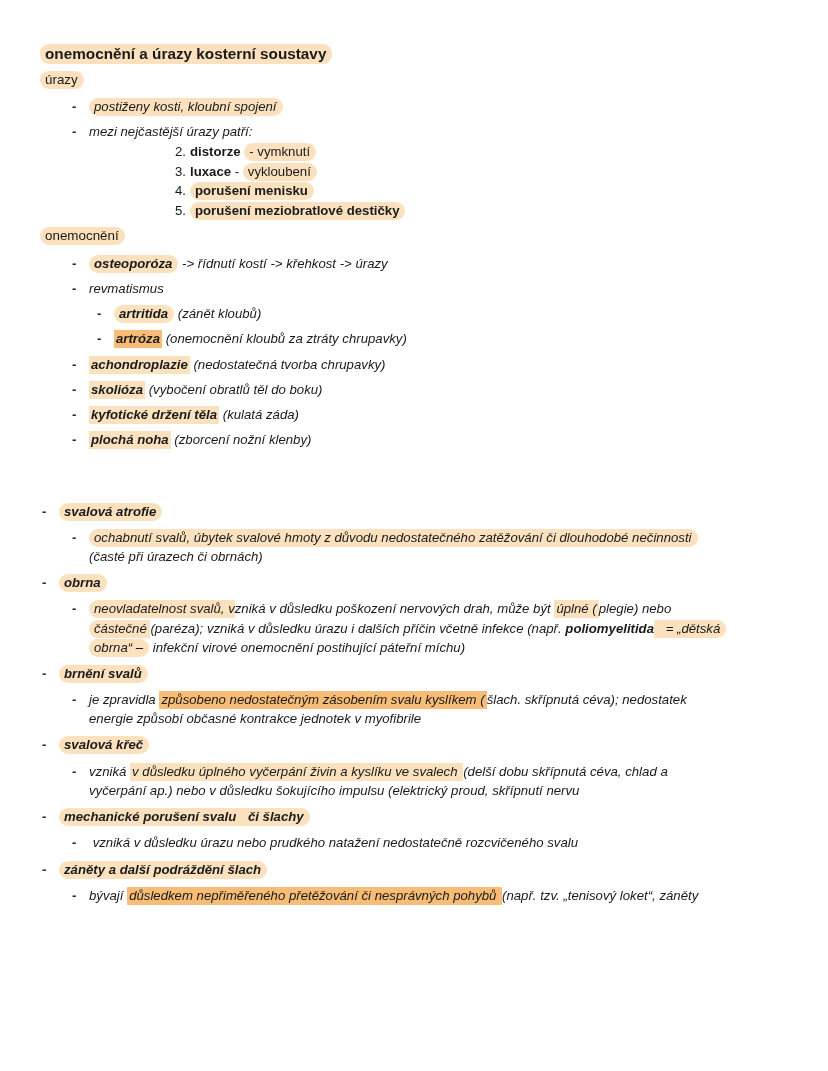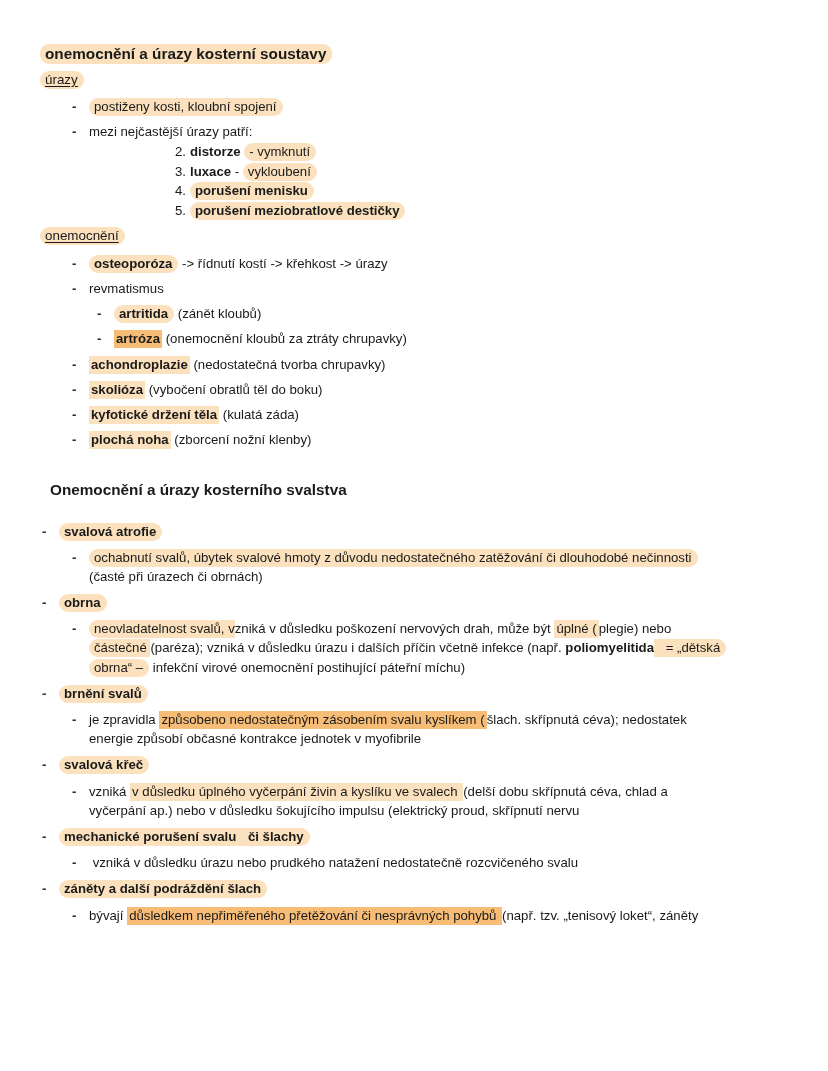--- a/index.html
+++ b/index.html
@@ -64,21 +64,20 @@
     font-weight: bold;
     margin: 0 0 7px 0;
     line-height: 1.3;
   }
   .h-sub {
     font-size: 13.4px;
     margin: 0 0 2px 0;
     line-height: 1.35;
   }
   .h-sub .u {
-    text-decoration: underline;
     text-underline-offset: 2px;
   }
 
   .h-main2 {
     font-size: 15.3px;
     font-weight: bold;
     margin: 0;
     line-height: 1.3;
     padding-left: 10px;
   }
@@ -91,21 +90,21 @@
   }
   .dash {
     flex: 0 0 auto;
     color: #2b2b2b;
     font-weight: bold;
     width: 17px;
     text-align: left;
     user-select: none;
     font-size: 13.2px;
   }
-  .txt { flex: 1 1 auto; }
+  .txt { flex: 1 1 auto; font-style: italic; }
 
   
   .lvl0 { padding-left: 2px; }
   .lvl1 { padding-left: 32px; }
   .lvl2 { padding-left: 57px; }
 
   
   .numlist {
     list-style: none;
     margin: 1px 0 0 0;
@@ -232,21 +231,20 @@
     <div class="row lvl1">
       <span class="dash">-</span>
       <span class="txt"><span class="hl-flat"><b>plochá noha</b></span> <span>(zborcení nožní klenby)</span></span>
     </div>
   </div>
 
   <div class="gap-xl"></div>
 
   <div class="sec-ms">
 
-    <div class="h-main2">Onemocnění a úrazy kosterního svalstva</div>
 
     <div class="gap-lg"></div>
 
     <div class="row lvl0">
       <span class="dash">-</span>
       <span class="txt"><span class="hl"><b>svalová atrofie</b></span></span>
     </div>
     <div class="gap-sm"></div>
     <div class="row lvl1">
       <span class="dash">-</span>

